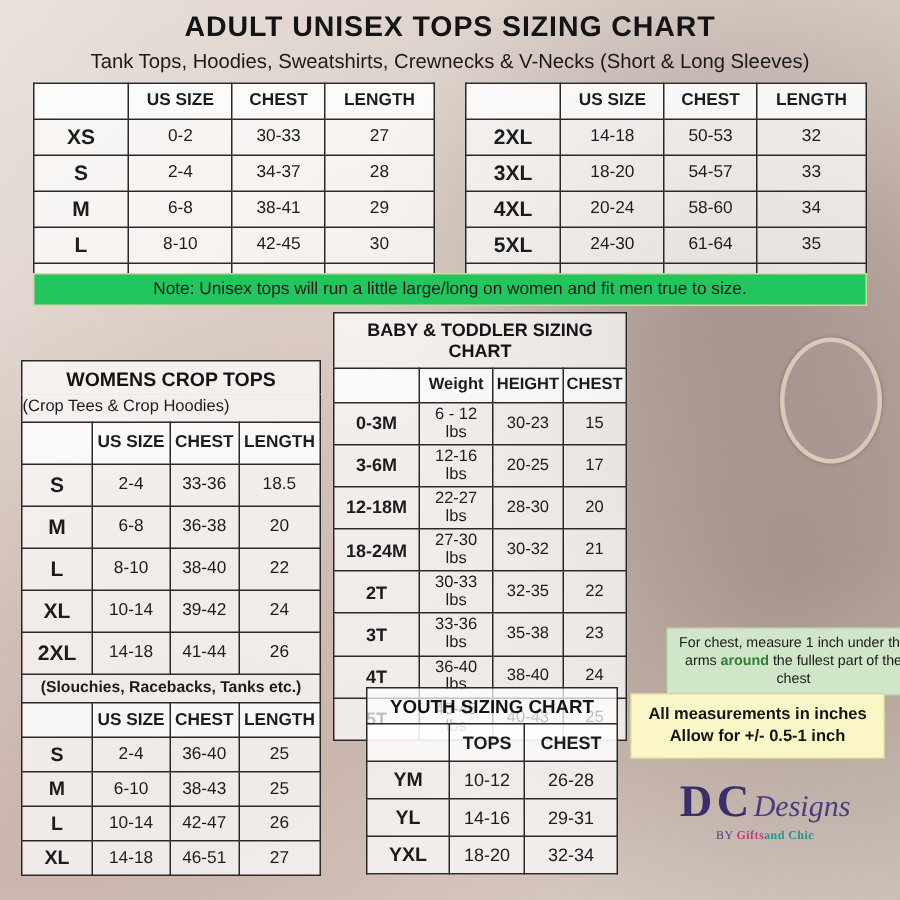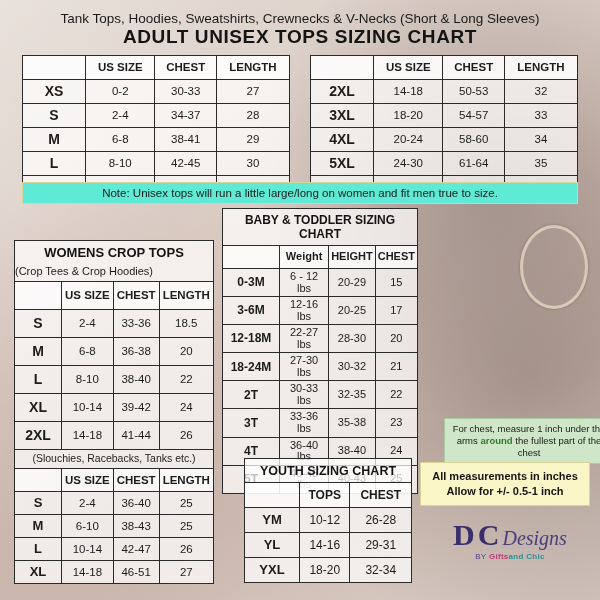--- a/index.html
+++ b/index.html
@@ -94,21 +94,21 @@
   #adult-right { left: 310px; top: 55px; width: 268px; }
   #adult-left td, #adult-right td { height: 19px; }
   #adult-left th, #adult-right th { height: 19px; }
   #adult-left .sizecol, #adult-right .sizecol { font-size: 14px; }
 
   
   #note {
     left: 22px;
     top: 182px;
     width: 556px;
-    background: #5eead4;
+    background: #22c55e;
     border: 1px solid #d9d49a;
     text-align: center;
     font-size: 11.5px;
     color: #1a1a1a;
     padding: 4px 2px;
   }
 
   
   #crop { left: 14px; top: 208px; width: 200px; margin-top: 32px; }
   #crop .caption-main {
@@ -162,20 +162,21 @@
   }
   #flowy .caption-sub {
     text-align: center;
     font-size: 10.5px;
     border: 1px solid #2a2a2a;
     border-top: none;
     border-bottom: none;
     background: rgba(255,255,255,0.72);
     padding: 2px 0 4px;
     color: #1c1c1c;
+    font-weight: bold;
   }
   #flowy td, #flowy th { height: 18px; }
   #flowy .sizecol { font-size: 13px; }
 
   
   #youth { left: 244px; top: 458px; width: 168px; }
   #youth .caption-main {
     text-align: center;
     font-size: 12.5px;
     font-weight: bold;
@@ -247,20 +248,21 @@
     color: #4a3d7d;
     line-height: 1;
     position: relative;
     top: -2px;
   }
   #logo .byline {
     font-size: 8px;
     color: #4a3d7d;
     margin-top: 2px;
     letter-spacing: 0.3px;
+    font-family: Liberation Serif, serif;
   }
   #logo .byline .pink { color: #c0397a; font-weight: bold; }
   #logo .byline .teal { color: #2b8f8f; font-weight: bold; }
 
   
   .earring {
     position: absolute;
     border: 3px solid rgba(225,210,190,0.85);
     border-radius: 50%;
     box-shadow: 0 0 3px rgba(0,0,0,0.25);
@@ -270,22 +272,22 @@
 <body>
 
 <div id="bg"></div>
 <div id="veil"></div>
 
 <div class="earring" style="left:520px;top:225px;width:62px;height:78px;"></div>
 
 <div id="wrap">
 
   <div id="header" class="panel">
+    <div id="title">ADULT UNISEX TOPS SIZING CHART</div>
     <div id="subtitle">Tank Tops, Hoodies, Sweatshirts, Crewnecks &amp; V-Necks (Short &amp; Long Sleeves)</div>
-    <div id="title">ADULT UNISEX TOPS SIZING CHART</div>
   </div>
 
   <div id="adult-left" class="panel">
     <table class="grid">
       <thead>
         <tr>
           <th style="width:58px"></th>
           <th>US SIZE</th>
           <th>CHEST</th>
           <th>LENGTH</th>
@@ -428,21 +430,21 @@
           <th style="width:52px"></th>
           <th>Weight</th>
           <th>HEIGHT</th>
           <th>CHEST</th>
         </tr>
       </thead>
       <tbody>
         <tr>
           <td class="sizecol">0-3M</td>
           <td>6 - 12 lbs</td>
-          <td>20-29</td>
+          <td>30-23</td>
           <td>15</td>
         </tr>
         <tr>
           <td class="sizecol">3-6M</td>
           <td>12-16 lbs</td>
           <td>20-25</td>
           <td>17</td>
         </tr>
         <tr>
           <td class="sizecol">12-18M</td>

